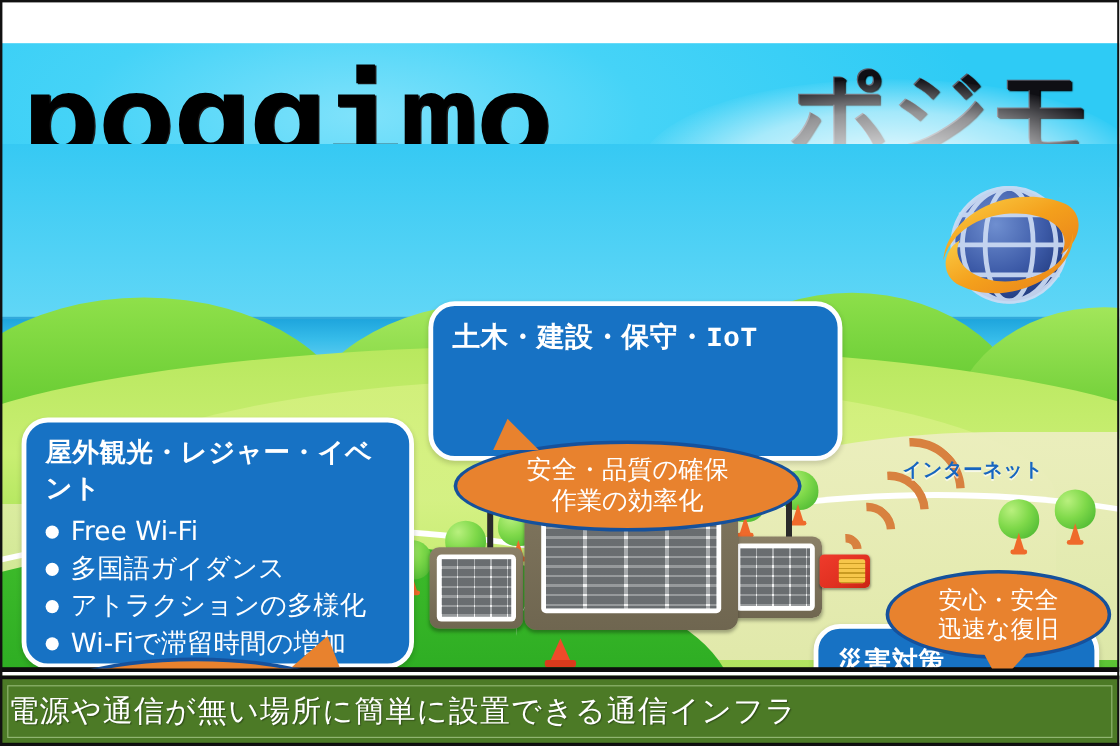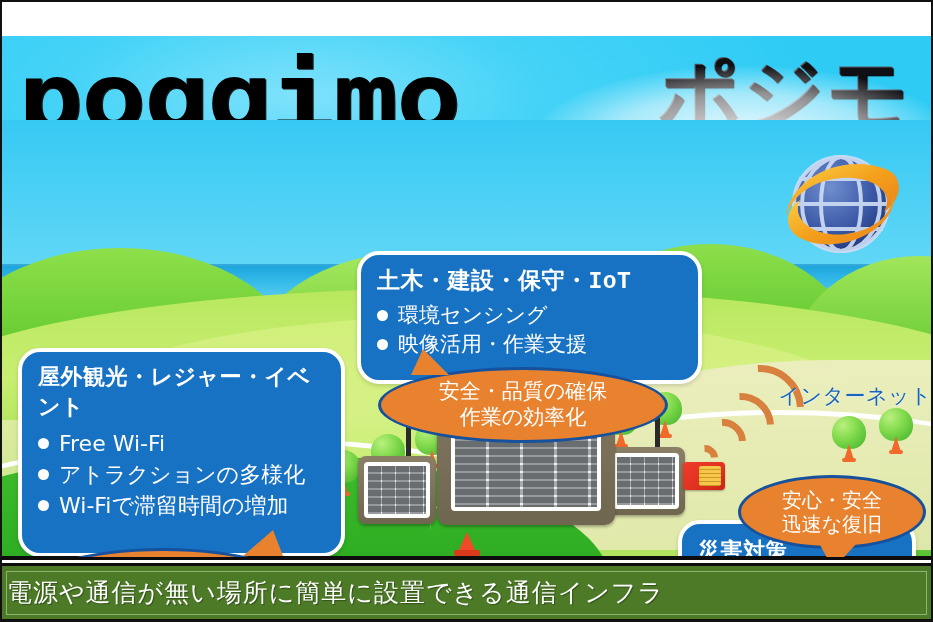--- a/index.html
+++ b/index.html
@@ -239,23 +239,23 @@
   .waves span:nth-child(1){ width:26px;height:26px; left:2px; bottom:4px; }
   .waves span:nth-child(2){ width:46px;height:46px; left:10px; bottom:10px; }
   .waves span:nth-child(3){ width:66px;height:66px; left:18px; bottom:16px; }
   .waves span:nth-child(4){ width:88px;height:88px; left:26px; bottom:22px; }
 
   
   .globe-wrap{ position:absolute; left:776px; top:22px; width:130px; height:130px; }
 
   .inet-label{
     position:absolute; left:752px; top:262px; width:180px;
-    text-align:right;
+    text-align:left;
     font-family:"DejaVu Sans","Liberation Sans",sans-serif;
-    font-weight:normal; font-size:21px; color:#1565c0;
+    font-weight:bold; font-size:16px; color:#1565c0;
     letter-spacing:.5px;
     text-shadow:0 1px 0 rgba(255,255,255,.65);
   }
 
   
   .box{
     position:absolute;
     background:#1772c4;
     border:4px solid #ffffff;
     border-radius:22px;
@@ -505,38 +505,32 @@
         </g>
         <path d="M10 75 C 14 34, 70 10, 112 28 C 128 36, 126 58, 108 70 C 120 50, 96 34, 66 36 C 36 38, 16 54, 10 75 Z" fill="url(#gsw)"></path>
         <path d="M118 52 C 122 86, 64 116, 24 96 C 8 88, 8 68, 24 58 C 14 78, 40 96, 70 92 C 100 88, 116 72, 118 52 Z" fill="url(#gsw)"></path>
       </svg>
     </div>
 
     <div class="inet-label">インターネット</div>
 
     <div class="box" id="box-civil">
       <div class="title">土木・建設・保守・IoT</div>
-      <ul>
-        <li>
-            <span class="dot"></span>
-            <span>環境センシング</span>
-          </li>
-        <li>
-            <span class="dot"></span>
-            <span>映像活用・作業支援</span>
-          </li>
-      </ul>
     </div>
 
     <div class="box" id="box-tour">
       <div class="title">屋外観光・レジャー・イベント</div>
       <ul>
         <li>
             <span class="dot"></span>
             <span>Free Wi-Fi</span>
+          </li>
+        <li>
+            <span class="dot"></span>
+            <span>多国語ガイダンス</span>
           </li>
         <li>
             <span class="dot"></span>
             <span>アトラクションの多様化</span>
           </li>
         <li>
             <span class="dot"></span>
             <span>Wi-Fiで滞留時間の増加</span>
           </li>
       </ul>

